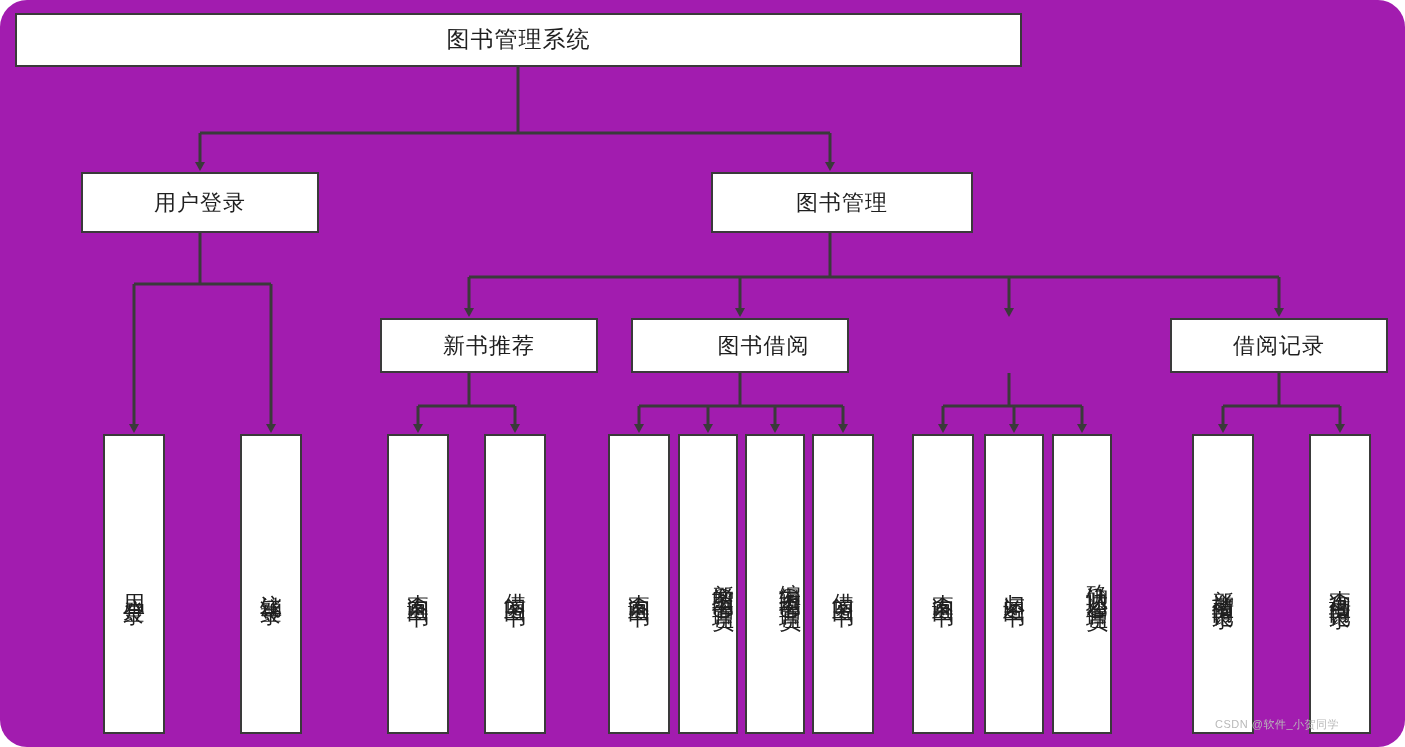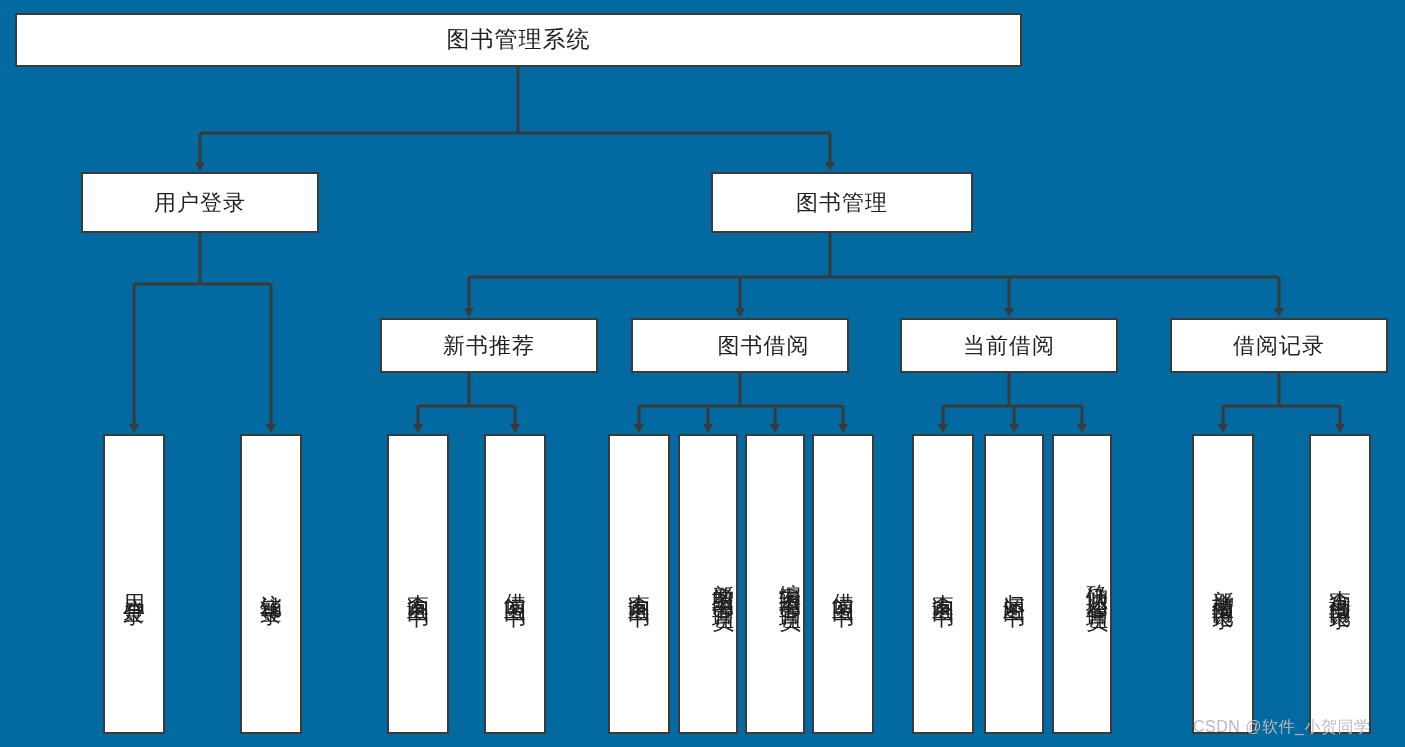--- a/index.html
+++ b/index.html
@@ -7,22 +7,23 @@
     padding: 0;
     background: #ffffff;
   }
   body {
     font-family: "Liberation Sans", "DejaVu Sans", sans-serif;
   }
   #canvas {
     position: relative;
     width: 1405px;
     height: 747px;
-    background: #0369a1;
+    background: #a21caf;
     overflow: hidden;
+    border-radius: 27px;
   }
   svg#wires {
     position: absolute;
     left: 0;
     top: 0;
     width: 1405px;
     height: 747px;
     pointer-events: none;
   }
   .node {
@@ -47,24 +48,25 @@
   .node-v {
     font-size: 22px;
     writing-mode: vertical-rl;
     text-orientation: upright;
     letter-spacing: 4px;
     padding: 4px 0;
     white-space: nowrap;
   }
   .watermark {
     position: absolute;
-    font-size: 16px;
+    font-size: 11px;
     color: #b9b9b9;
     white-space: nowrap;
     letter-spacing: 0.5px;
+    padding-left: 22px;
   }
 </style>
 </head>
 <body>
 
 <div id="canvas">
 
   <svg id="wires" viewBox="0 0 1405 747" xmlns="http://www.w3.org/2000/svg">
     <defs>
       <marker id="arrow" markerWidth="9" markerHeight="10" refX="1" refY="5" orient="auto" markerUnits="userSpaceOnUse">
@@ -115,21 +117,20 @@
     </g>
   </svg>
 
   <div class="node node-title" style="left:15px; top:13px; width:1007px; height:54px;">图书管理系统</div>
 
   <div class="node node-h" style="left:81px; top:172px; width:238px; height:61px;">用户登录</div>
   <div class="node node-h" style="left:711px; top:172px; width:262px; height:61px;">图书管理</div>
 
   <div class="node node-h" style="left:380px; top:318px; width:218px; height:55px;">新书推荐</div>
   <div class="node node-h" style="left:631px; top:318px; width:218px; height:55px;padding-left:47px;">图书借阅</div>
-  <div class="node node-h" style="left:900px; top:318px; width:218px; height:55px;">当前借阅</div>
   <div class="node node-h" style="left:1170px; top:318px; width:218px; height:55px;">借阅记录</div>
 
   <div class="node node-v" style="left:103px; top:434px; width:62px; height:300px;">用户登录</div>
   <div class="node node-v" style="left:240px; top:434px; width:62px; height:300px;">注销登录</div>
 
   <div class="node node-v" style="left:387px; top:434px; width:62px; height:300px;">查询图书</div>
   <div class="node node-v" style="left:484px; top:434px; width:62px; height:300px;">借阅图书</div>
 
   <div class="node node-v" style="left:608px; top:434px; width:62px; height:300px;">查询图书</div>
   <div class="node node-v" style="left:678px; top:434px; width:60px; height:300px; align-items:flex-start;">新增图书（管理员）</div>

